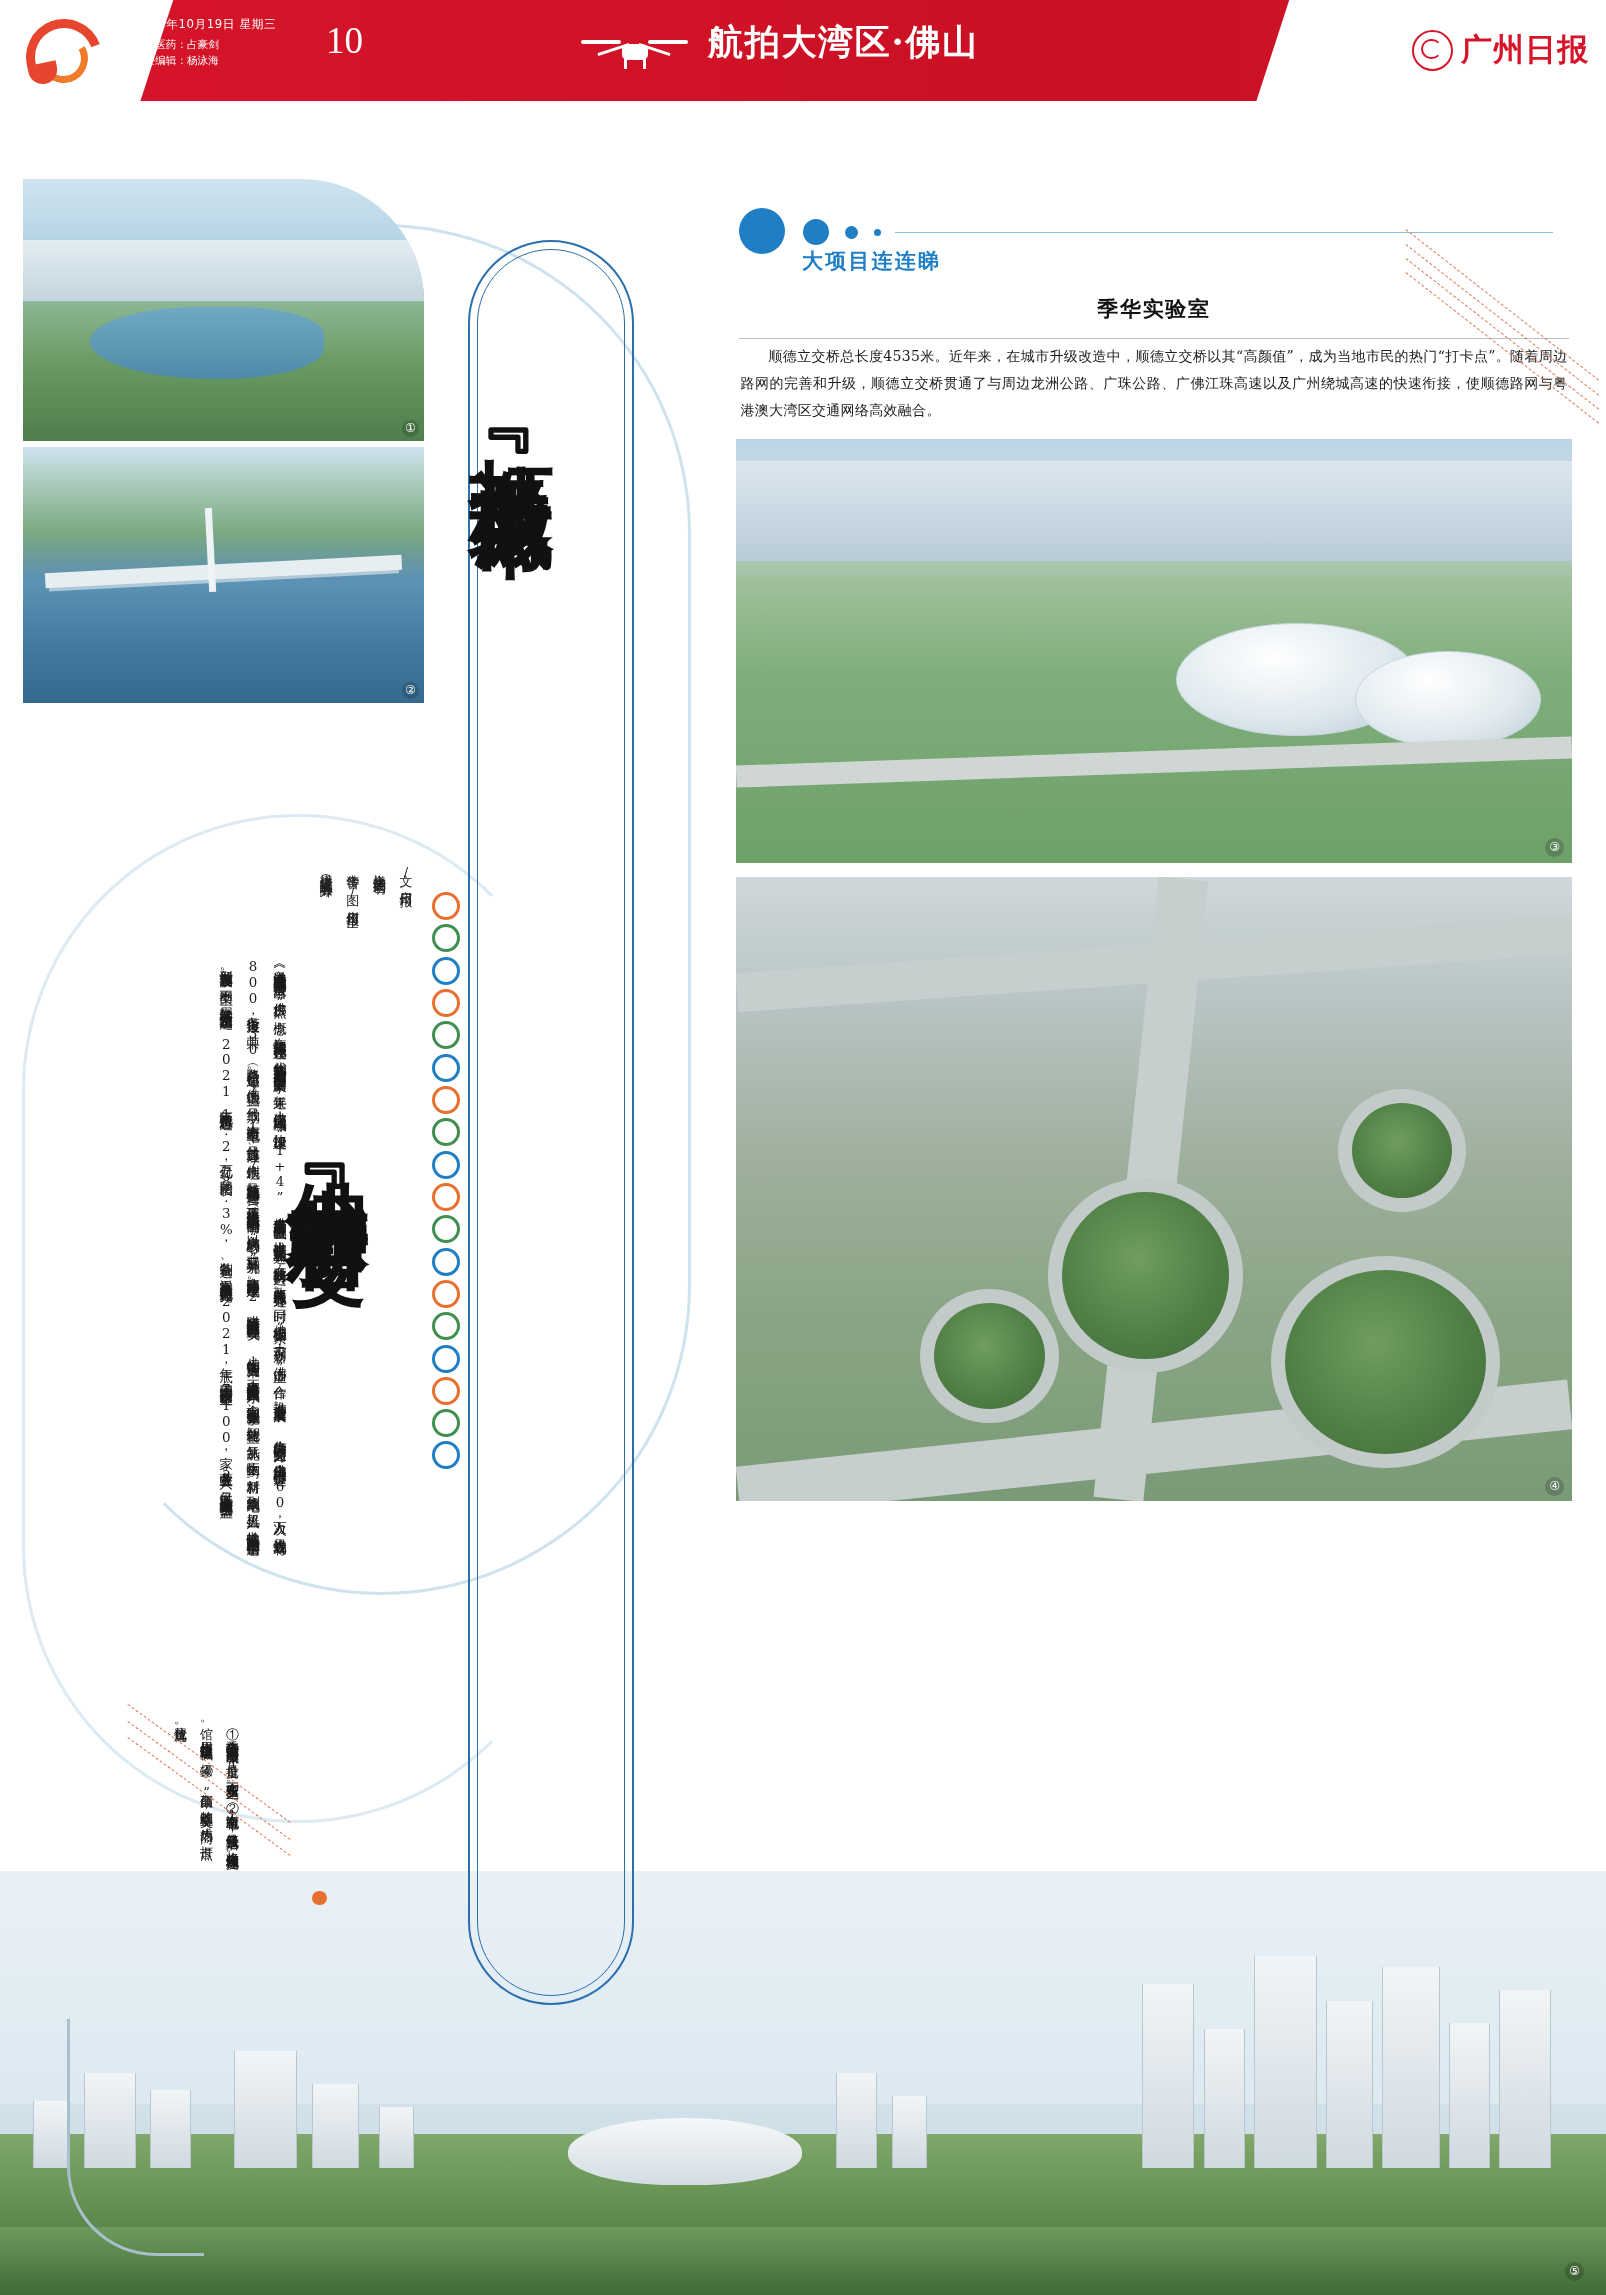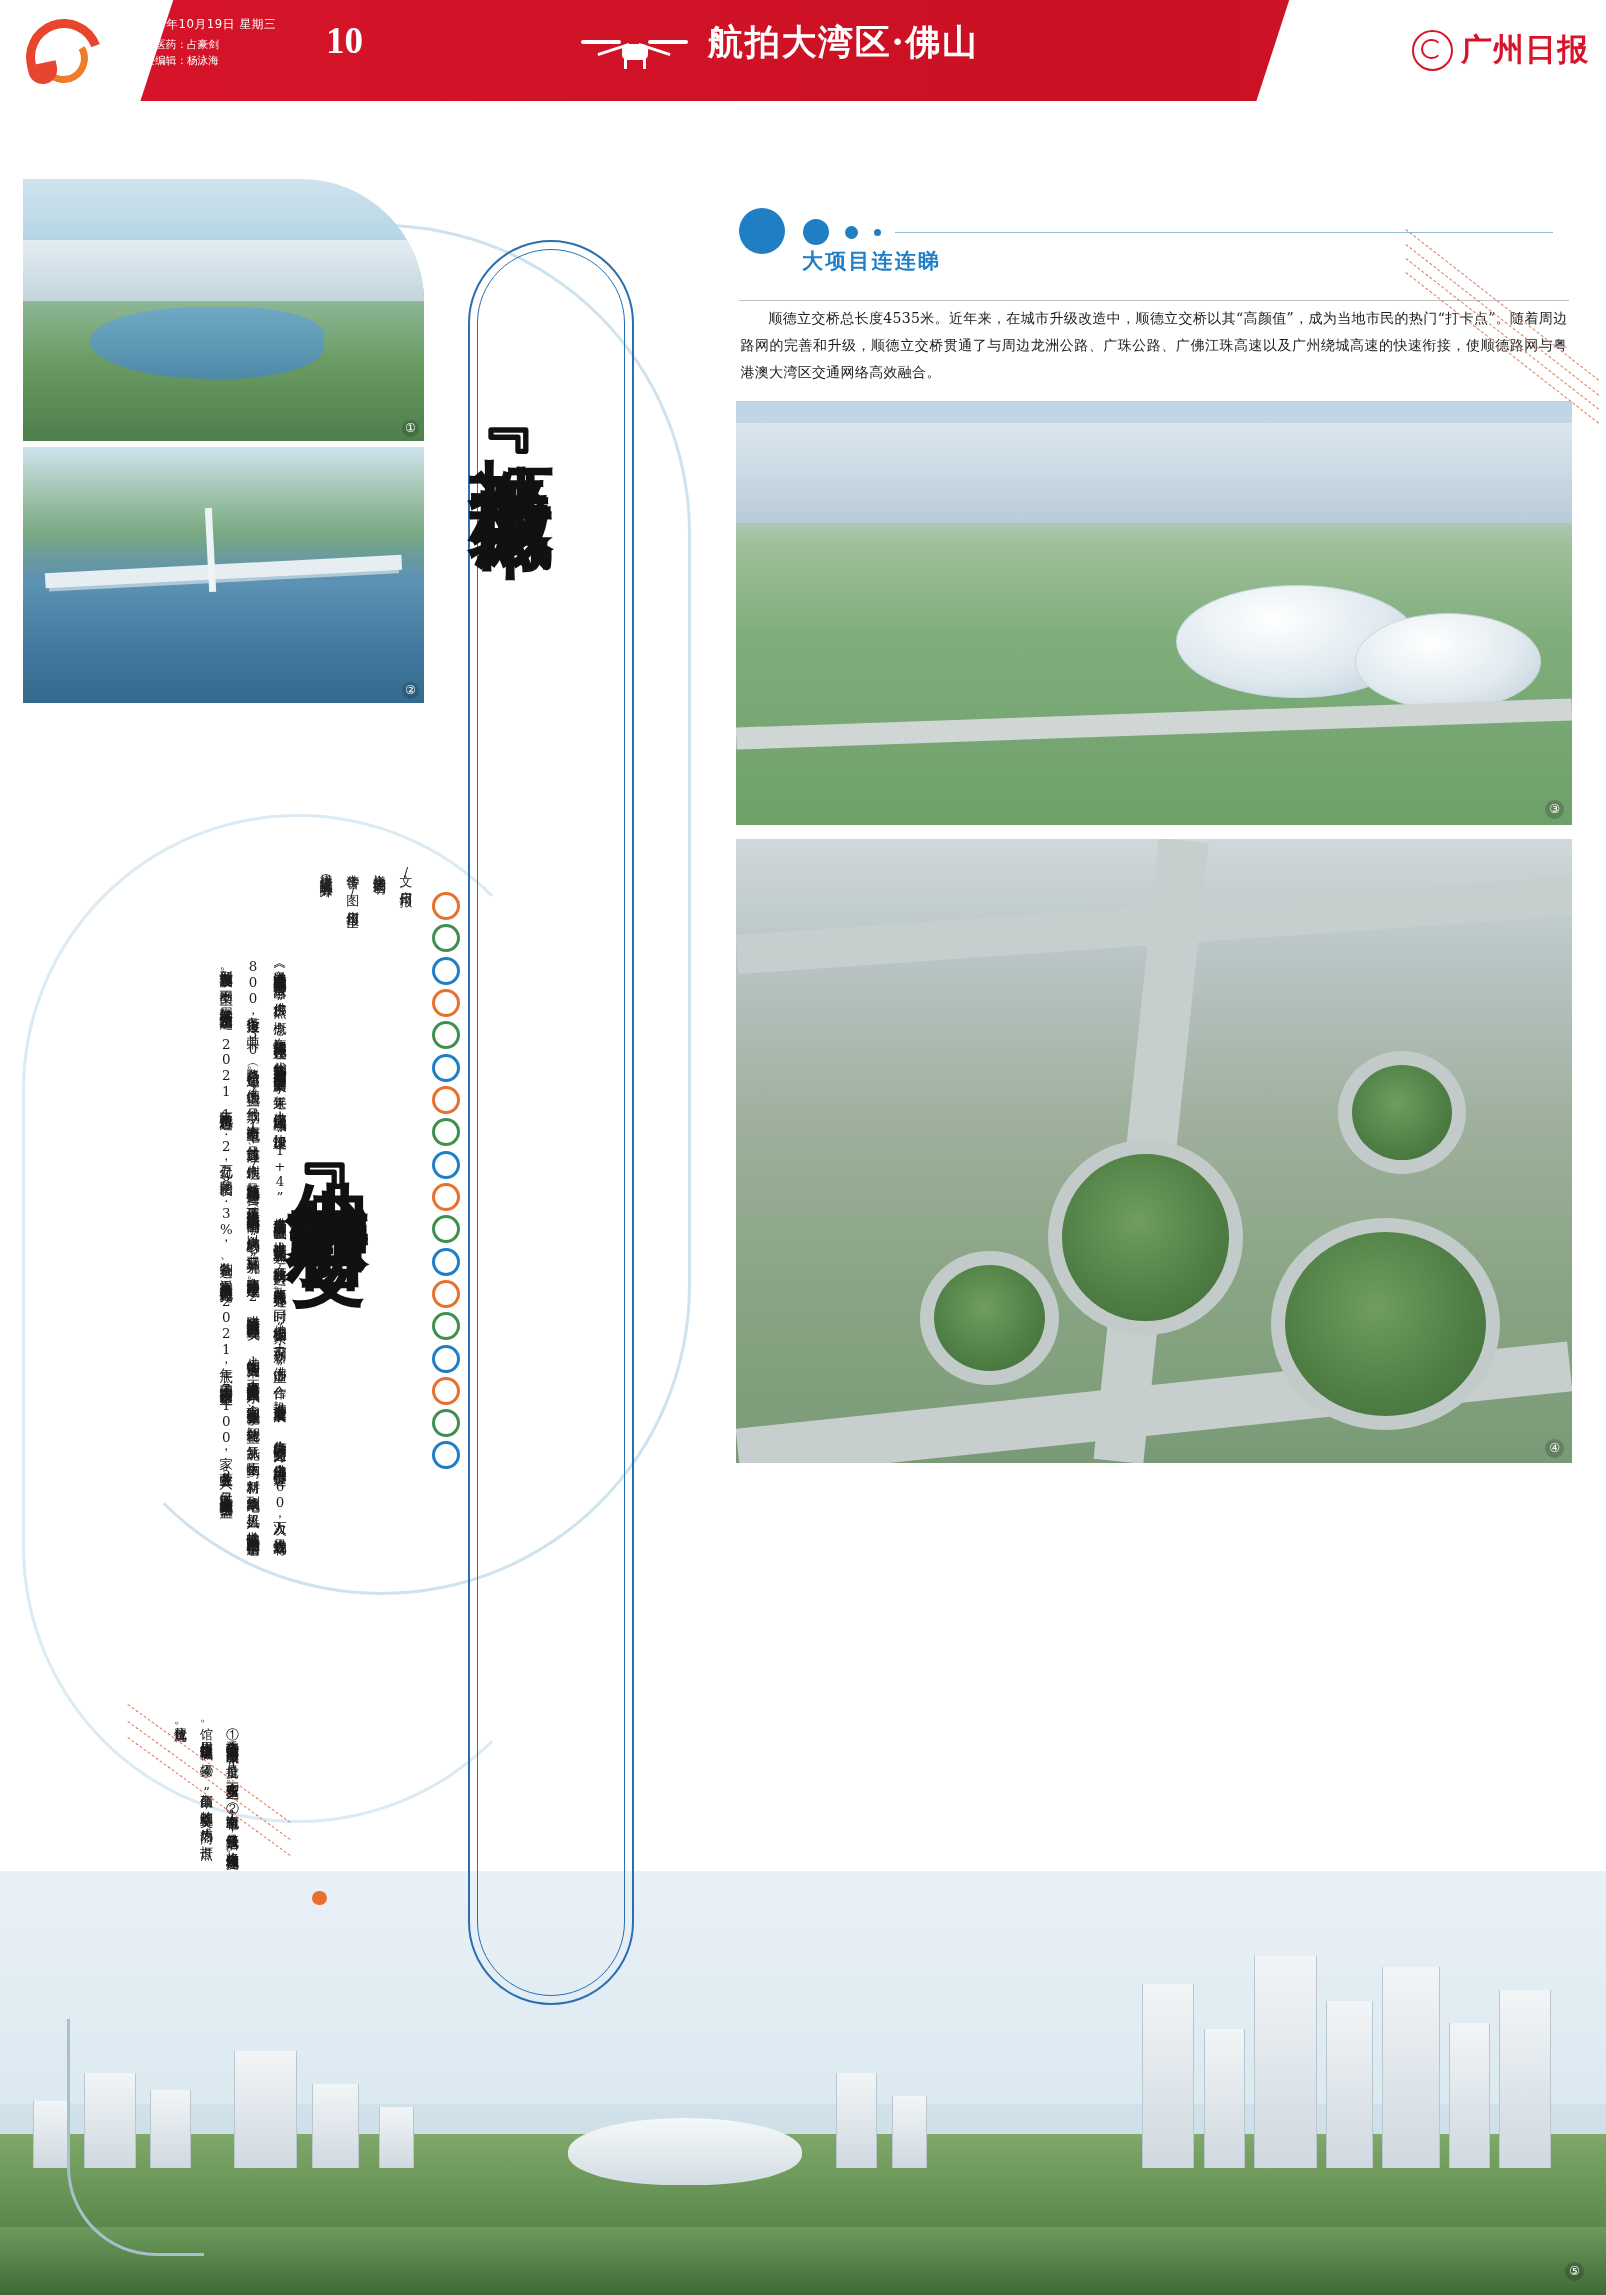--- a/index.html
+++ b/index.html
@@ -98,21 +98,21 @@
   }
   .mh-editor {
     font-size: 10.6px;
     line-height: 1.45;
     white-space: nowrap;
   }
   .mh-pageno {
     position: absolute;
     left: 326px; top: 19px;
     font-size: 37px;
-    font-weight: bold;
+    font-weight: normal;
     color: #ffffff;
     font-family: "Liberation Serif", serif;
   }
   .mh-title {
     position: absolute;
     left: 708px; top: 19px;
     font-size: 35px;
     font-weight: bold;
     color: #ffffff;
     letter-spacing: 1.7px;
@@ -683,20 +683,21 @@
     <div class="section-flag">
       <div class="flag-dot d1"></div>
       <div class="flag-dot d2"></div>
       <div class="flag-dot d3"></div>
       <div class="flag-dot d4"></div>
       <div class="flag-line"></div>
       <div class="flag-label">大项目连连睇</div>
     </div>
 
     <div class="art">
+      <div class="art-title">季华实验室</div>
     </div>
 
     <div class="hr-thin"></div>
 
 
     <div class="art">
       <div class="art-body">顺德立交桥总长度4535米。近年来，在城市升级改造中，顺德立交桥以其“高颜值”，成为当地市民的热门“打卡点”。随着周边路网的完善和升级，顺德立交桥贯通了与周边龙洲公路、广珠公路、广佛江珠高速以及广州绕城高速的快速衔接，使顺德路网与粤港澳大湾区交通网络高效融合。</div>
     </div>
 
     <div class="rphoto rphoto3">

